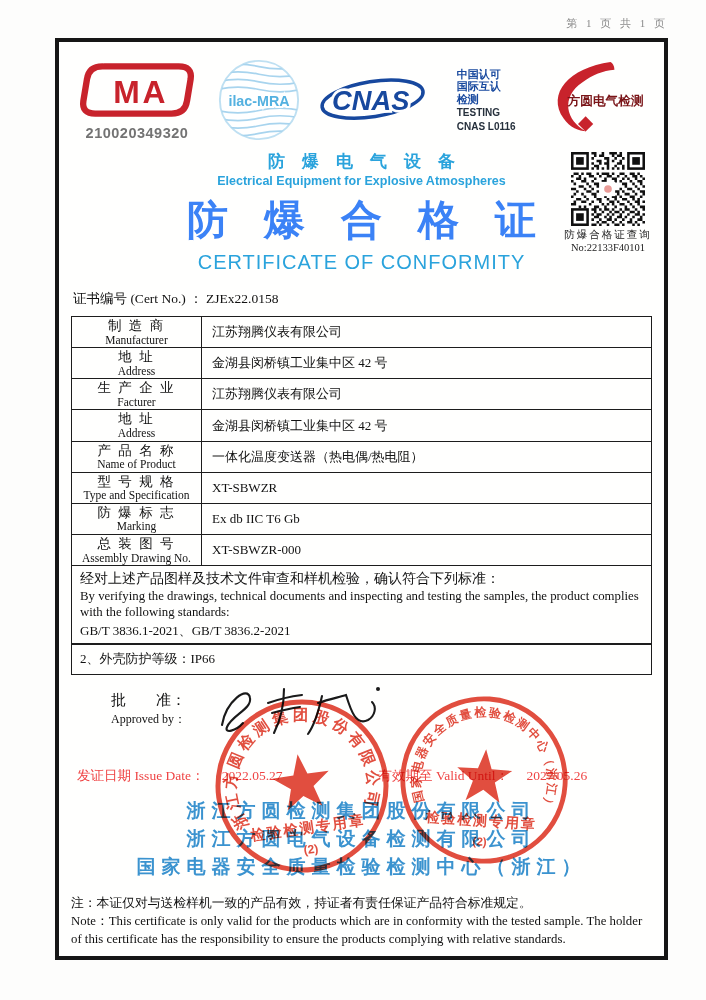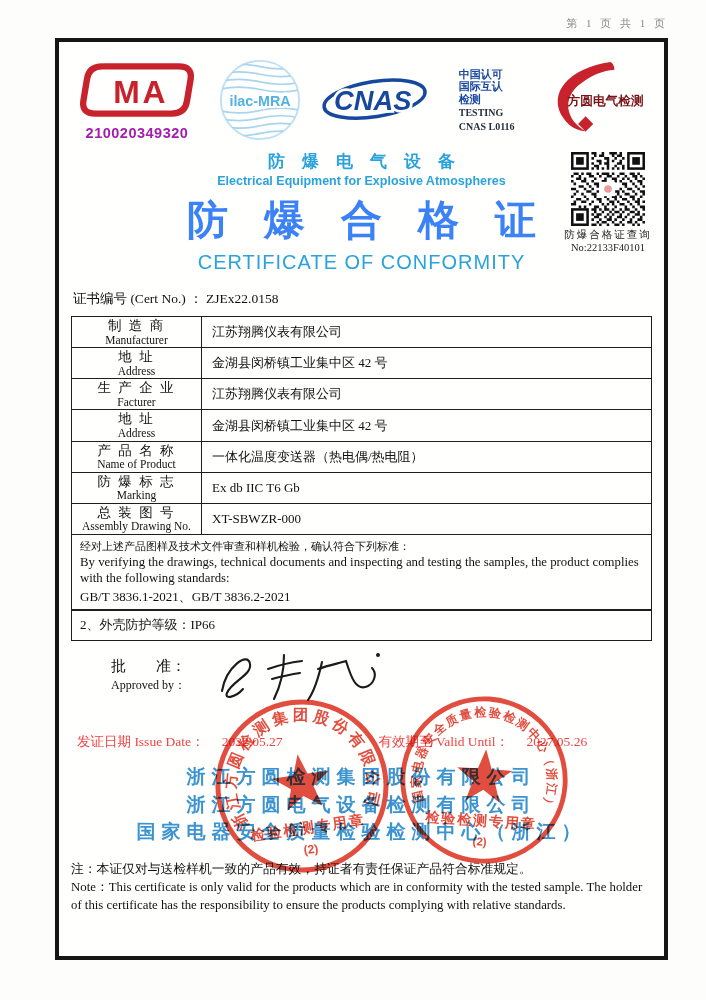--- a/index.html
+++ b/index.html
@@ -4,23 +4,23 @@
 <style>
   * { margin:0; padding:0; box-sizing:border-box; }
   body { background:#e8e8e8; font-family:"Liberation Serif","DejaVu Serif",serif; }
   .page { position:relative; width:706px; height:1000px; background:#fdfdfc; overflow:hidden; margin:0 auto; }
   .page-indicator { position:absolute; top:16px; right:38px; font-size:11px; color:#8a8a8a; letter-spacing:3px; font-family:"Liberation Serif",serif; }
   .frame { position:absolute; left:55px; top:38px; width:613px; height:922px; border:4px solid #161616; padding:8px 12px 30px 12px; background:#fffffe; }
 
   
   .logo-row { display:flex; align-items:center; justify-content:space-between; height:100px; padding:0 2px; }
   .logo-cma { width:128px; text-align:center; }
-  .cma-code { color:#a21caf; font-weight:bold; font-size:14.5px; font-family:"Liberation Sans",sans-serif; letter-spacing:.5px; margin-top:1px; }
+  .cma-code { color:#737373; font-weight:bold; font-size:14.5px; font-family:"Liberation Sans",sans-serif; letter-spacing:.5px; margin-top:1px; }
   .logo-cnas-wrap { display:flex; align-items:center; gap:7px; }
-  .cnas-side { font-family:Liberation Serif, serif; line-height:1.15; }
+  .cnas-side { font-family:Liberation Sans, sans-serif; line-height:1.15; }
   .cnas-cn { color:#17489e; font-size:11px; font-weight:bold; }
   .cnas-en { color:#26303c; font-size:10px; font-weight:bold; margin-top:2px; }
 
   
   .title-block { position:relative; text-align:center; margin-top:0px; height:130px; }
   .t-cn-small { color:#2aa3dc; font-size:17px; font-weight:bold; letter-spacing:17px; text-indent:17px; font-family:"Liberation Sans",sans-serif; }
   .t-en-small { color:#2aa3dc; font-size:12.5px; font-weight:bold; font-family:"Liberation Sans",sans-serif; margin-top:1px; }
   .t-cn-big { color:#3b82f6; font-size:41px; font-weight:bold; letter-spacing:36px; text-indent:36px; margin-top:5px; font-family:"Liberation Sans",sans-serif; }
   .t-en-big { color:#2aa3dc; font-size:20px; letter-spacing:1px; font-family:"Liberation Sans",sans-serif; margin-top:3px; }
   .qr-box { position:absolute; right:-4px; top:2px; width:96px; text-align:center; }
@@ -36,21 +36,21 @@
 
   
   .sheet { margin-top:8px;border-radius:31px; }
   table.doc { width:100%; border-collapse:collapse; }
   table.doc td { border:1.6px solid #1d1d1d; font-size:13px; color:#111; }
   td.lab { width:130px; text-align:center; padding:1px 2px; height:29px; }
   .lab-cn { font-size:13.5px; letter-spacing:2px; line-height:1.15; }
   .lab-en { font-size:11.5px; line-height:1.1; }
   td.val { padding:2px 10px;margin-top:48px; }
   .std-box, .rem-box { border:1.6px solid #1d1d1d; margin-top:-1.6px; padding:4px 8px; color:#111; }
-  .std-cn { font-size:11px; }
+  .std-cn { font-size:14px; }
   .std-en { font-size:12.8px; line-height:1.3; }
   .std-list { font-size:13px; margin-top:1px; }
   .rem-line { font-size:13px; line-height:1.7; }
 
   
   .approve-row { display:flex; margin-top:16px; margin-left:40px; align-items:flex-start; }
   .appr-cn { font-size:15px; color:#111; }
   .appr-en { font-size:12px; color:#111; margin-top:1px; }
   .sig { margin-left:24px; margin-top:-10px; }
   .dates-row { display:flex; margin-top:24px; font-size:13.5px; color:#ef4444; }
@@ -201,20 +201,27 @@
         </tr>
         <tr>
           <td class="lab">
                 <div class="lab-cn">产 品 名 称</div>
                 <div class="lab-en">Name of Product</div>
               </td>
           <td class="val">一体化温度变送器（热电偶/热电阻）</td>
         </tr>
         <tr>
           <td class="lab">
+                <div class="lab-cn">型 号 规 格</div>
+                <div class="lab-en">Type and Specification</div>
+              </td>
+          <td class="val">XT-SBWZR</td>
+        </tr>
+        <tr>
+          <td class="lab">
                 <div class="lab-cn">防 爆 标 志</div>
                 <div class="lab-en">Marking</div>
               </td>
           <td class="val">Ex db IIC T6 Gb</td>
         </tr>
         <tr>
           <td class="lab">
                 <div class="lab-cn">总 装 图 号</div>
                 <div class="lab-en">Assembly Drawing No.</div>
               </td>

